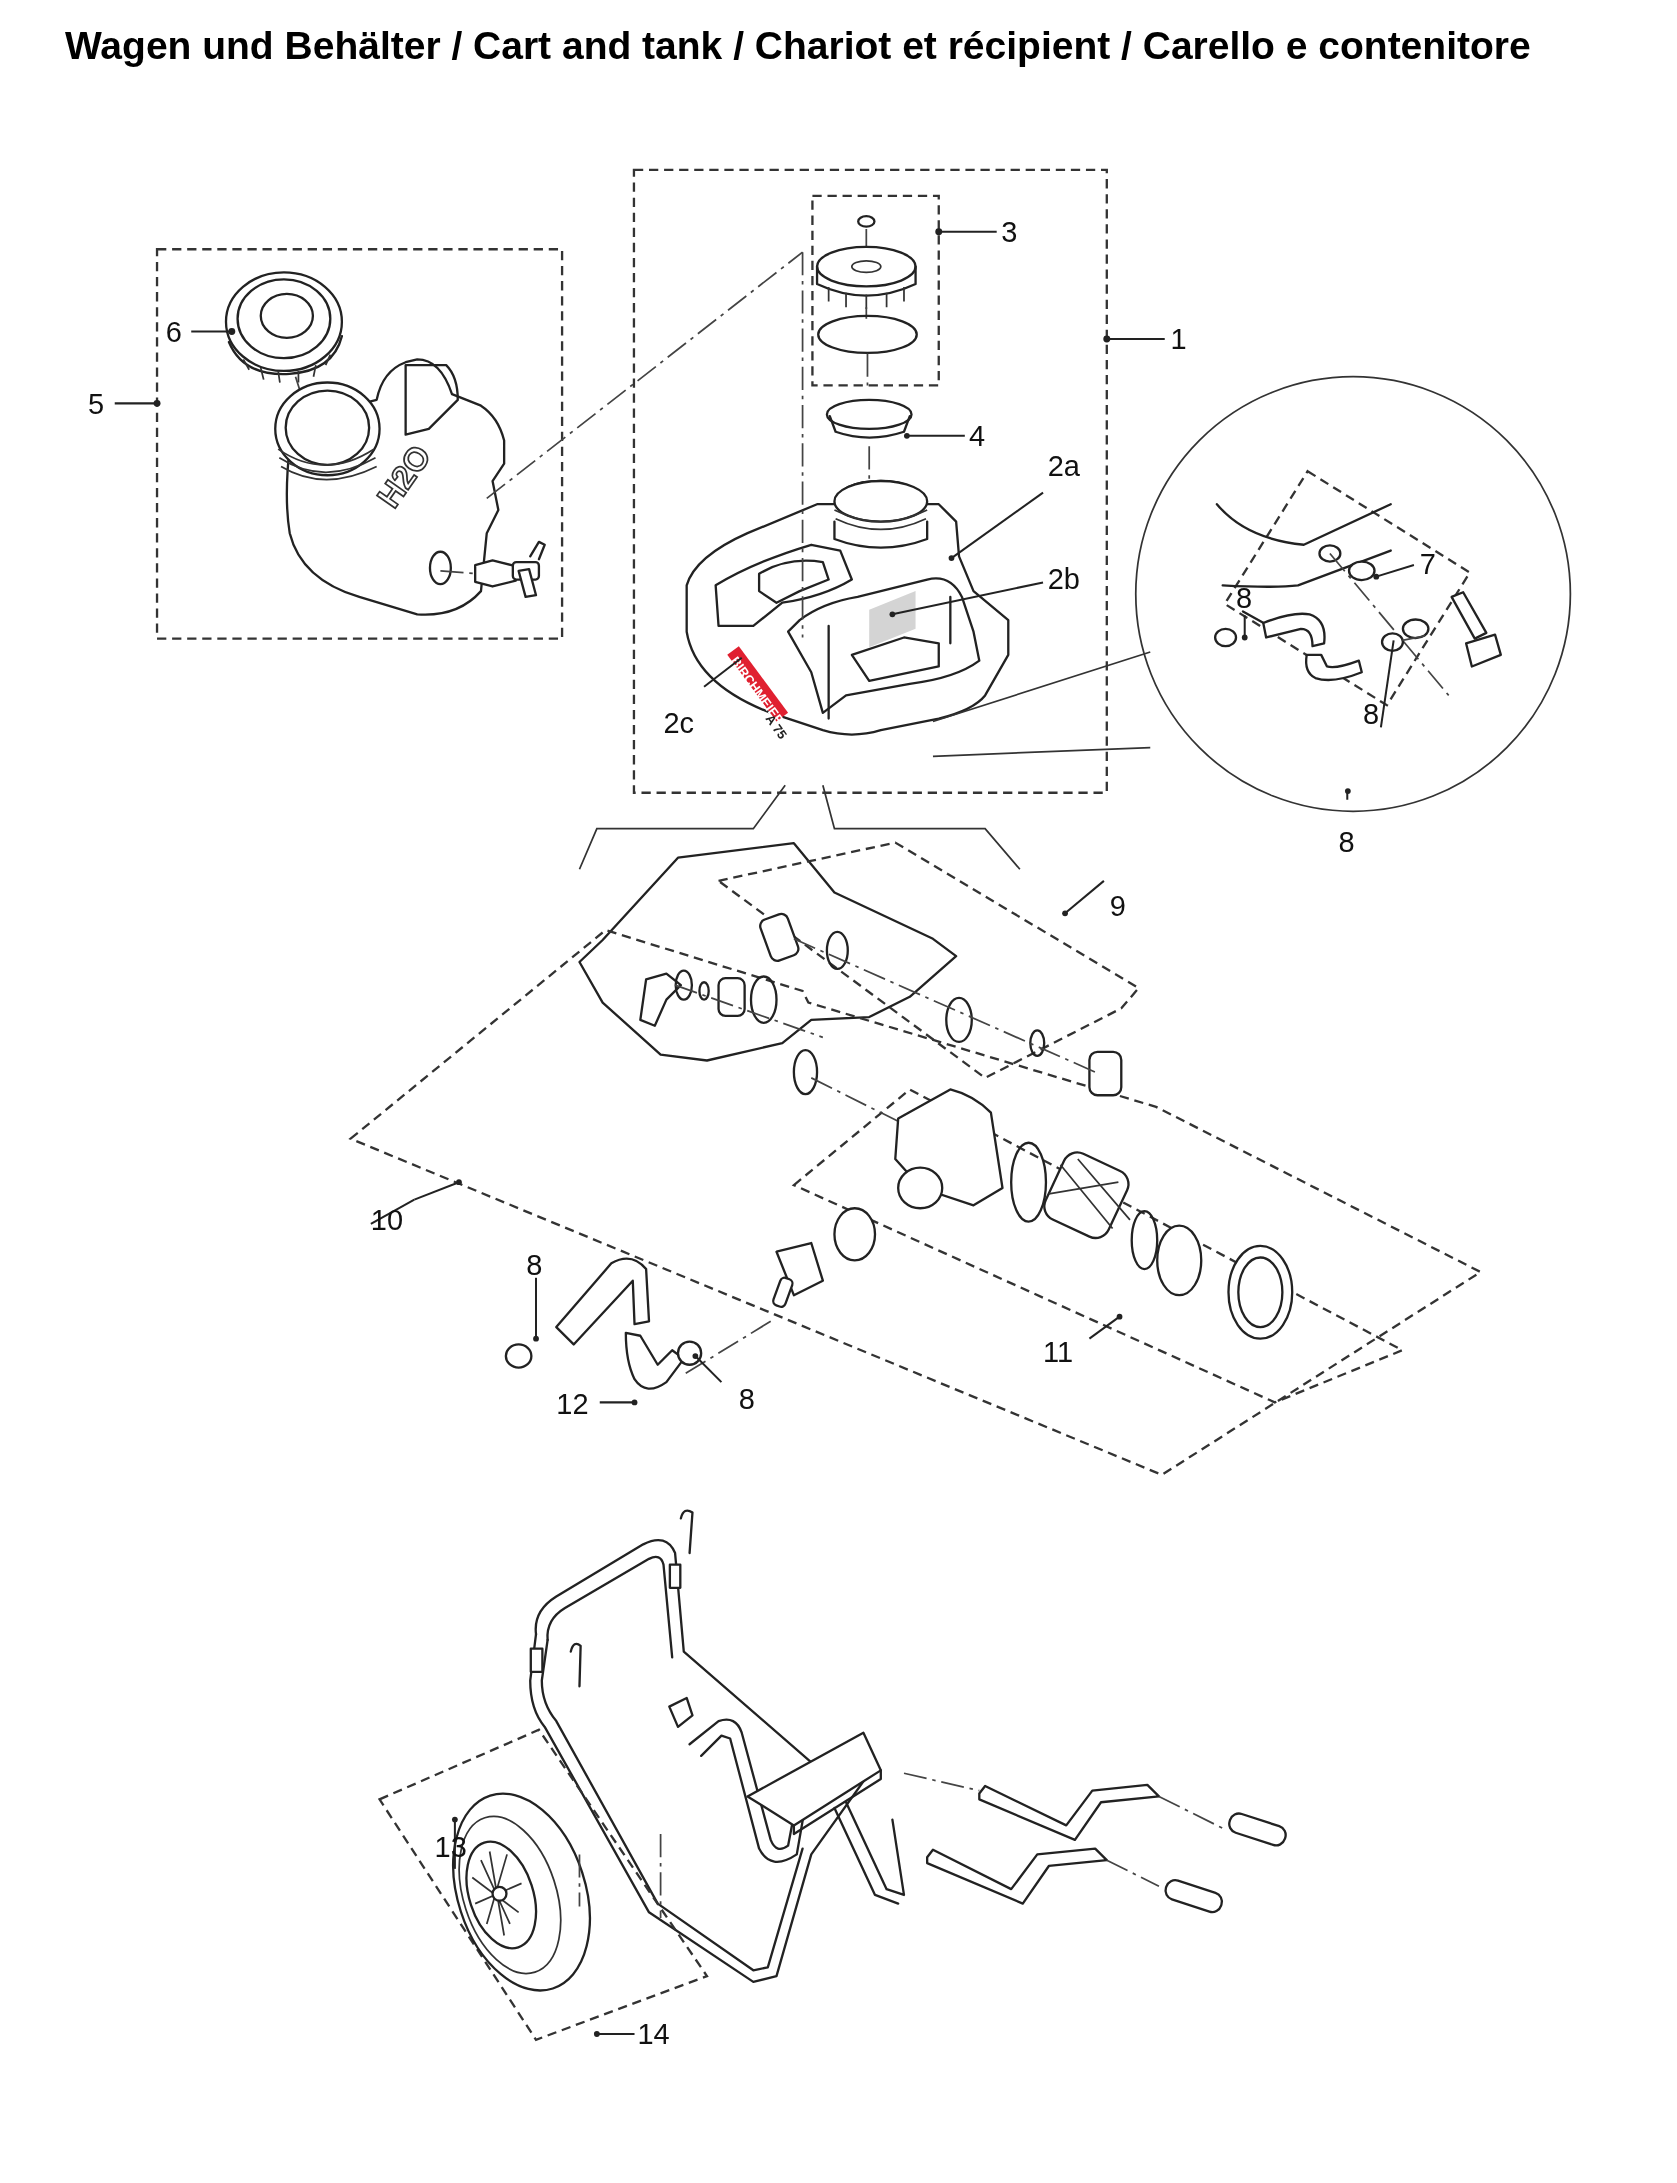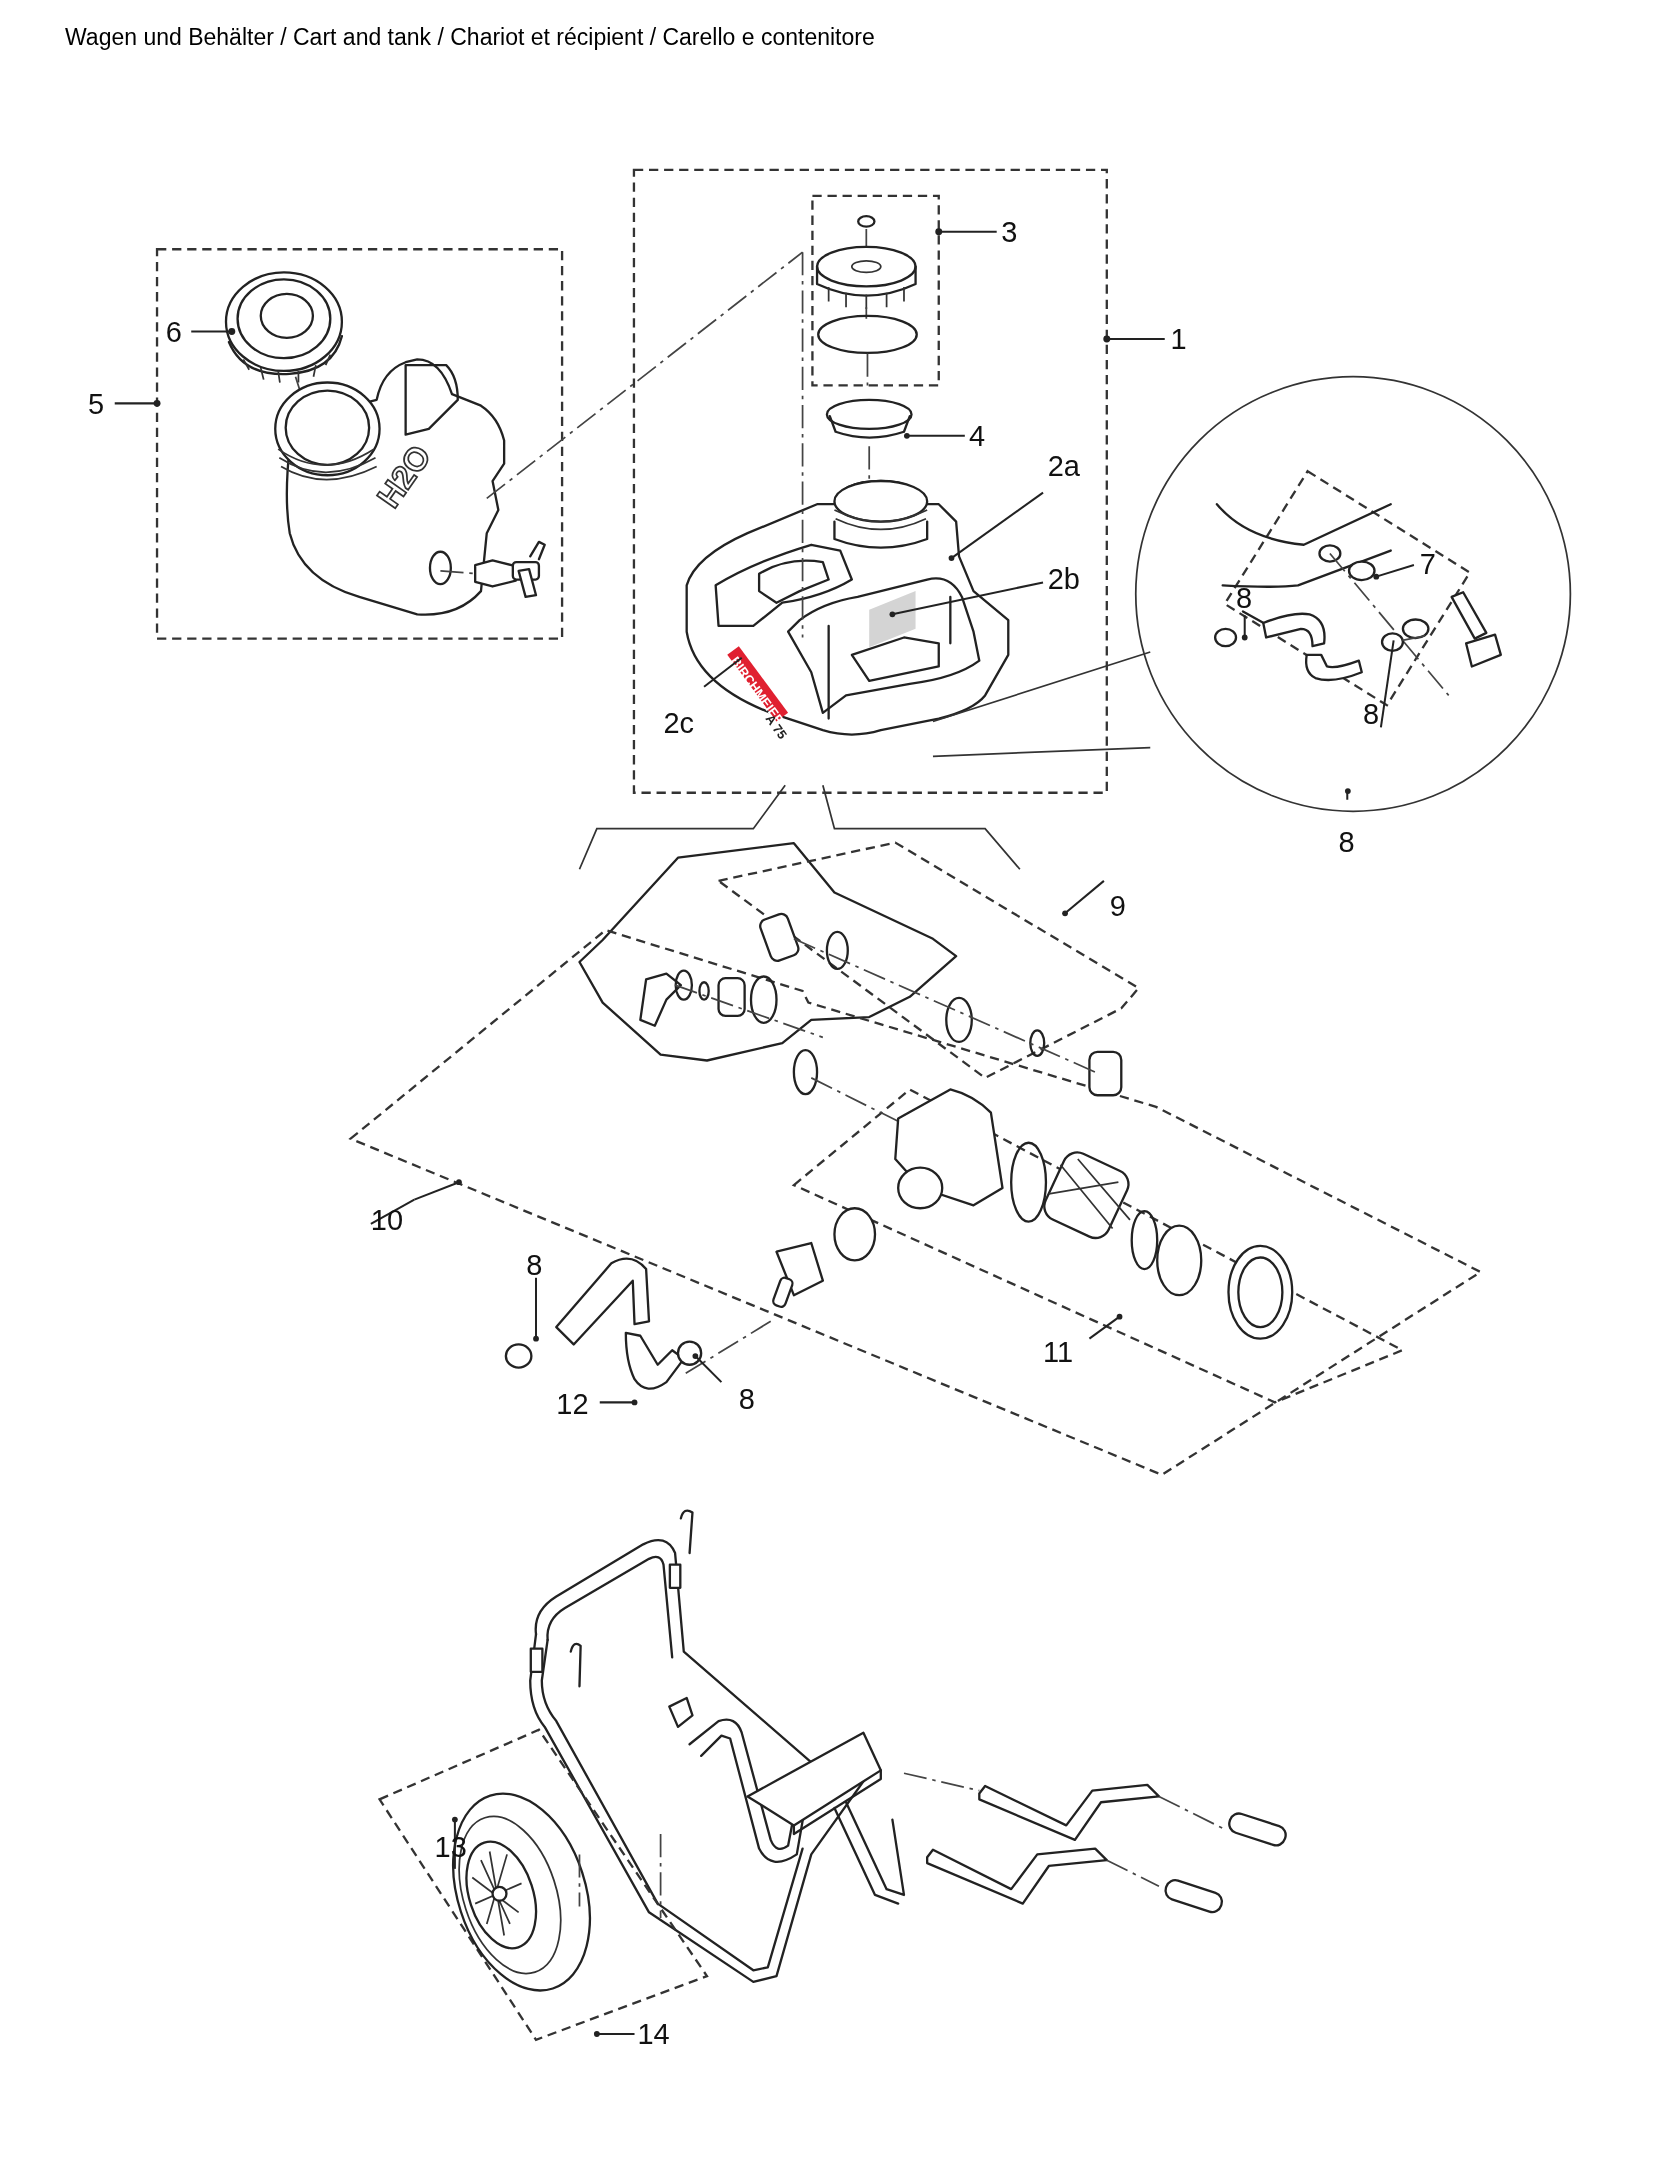--- a/index.html
+++ b/index.html
@@ -1,17 +1,17 @@
 <!DOCTYPE html>
 <html style="font-size:9.3px"><head>
 <meta charset="utf-8">
 <style>
   html, body { margin: 0; padding: 0; background: #ffffff; }
   body { width: 1677px; height: 2183px; position: relative; overflow: hidden; font-family: "Liberation Sans", sans-serif; }
-  #page-title { position: absolute; left: 65px; top: 24px; font-size: 23px; font-weight: normal; color: #000; letter-spacing: 0px; }
+  #page-title { position: absolute; left: 65px; top: 24px; font-size: 39px; font-weight: bold; color: #000; letter-spacing: 0px; }
   svg#diagram { position: absolute; left: 0; top: 0; }
   .ln { fill: none; stroke: #222; stroke-width: 4; stroke-linejoin: round; stroke-linecap: round; }
   .thin { fill: none; stroke: #333; stroke-width: 3; }
   .dash { fill: none; stroke: #333; stroke-width: 4; stroke-dasharray: 16 10; }
   .dashdot { fill: none; stroke: #444; stroke-width: 3; stroke-dasharray: 40 10 6 10; }
   .lead { stroke: #222; stroke-width: 3.5; fill: none; }
   .dot { fill: #222; }
   .lbl { font-family: "Liberation Sans", sans-serif; font-size: 50px; fill: #111; }
   .fillw { fill: #fff; }
   .grey { fill: #d4d4d4; stroke: none; }

